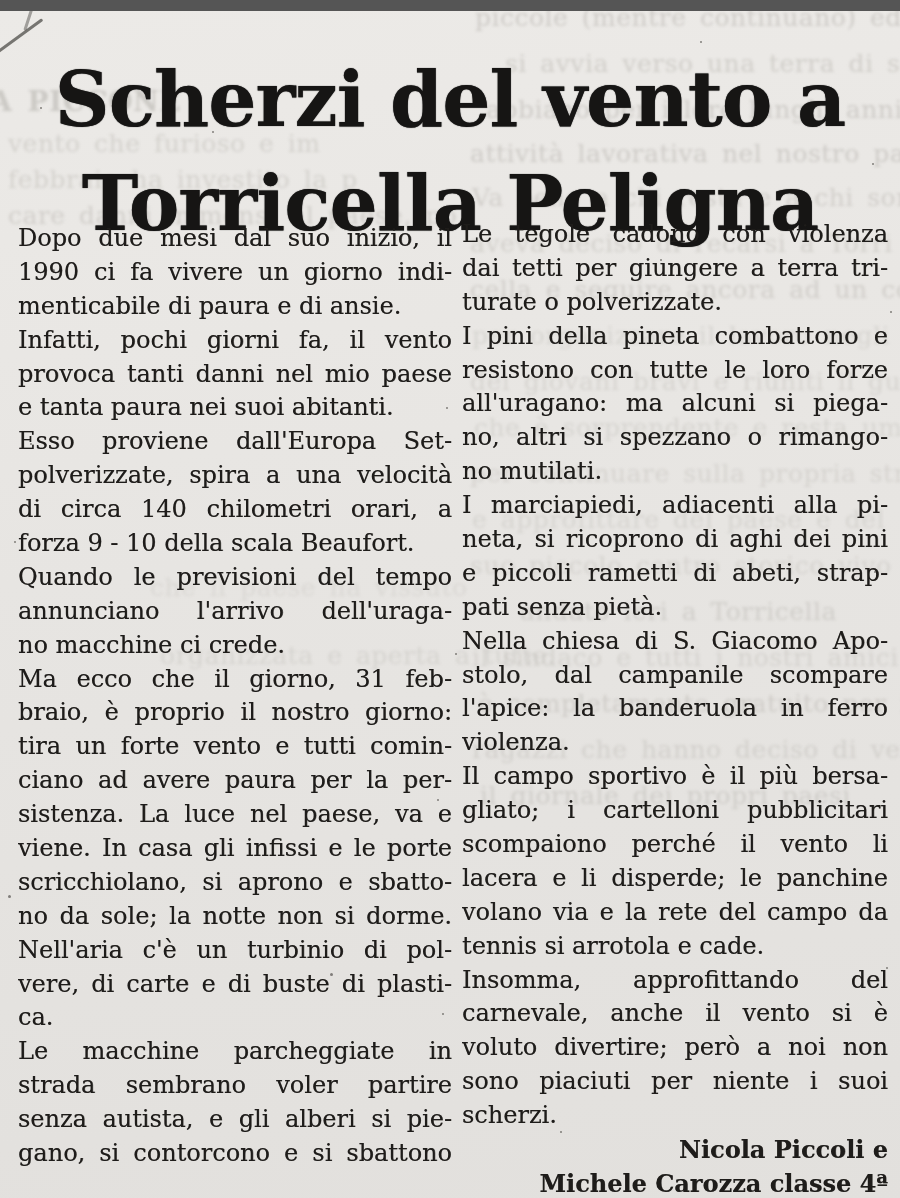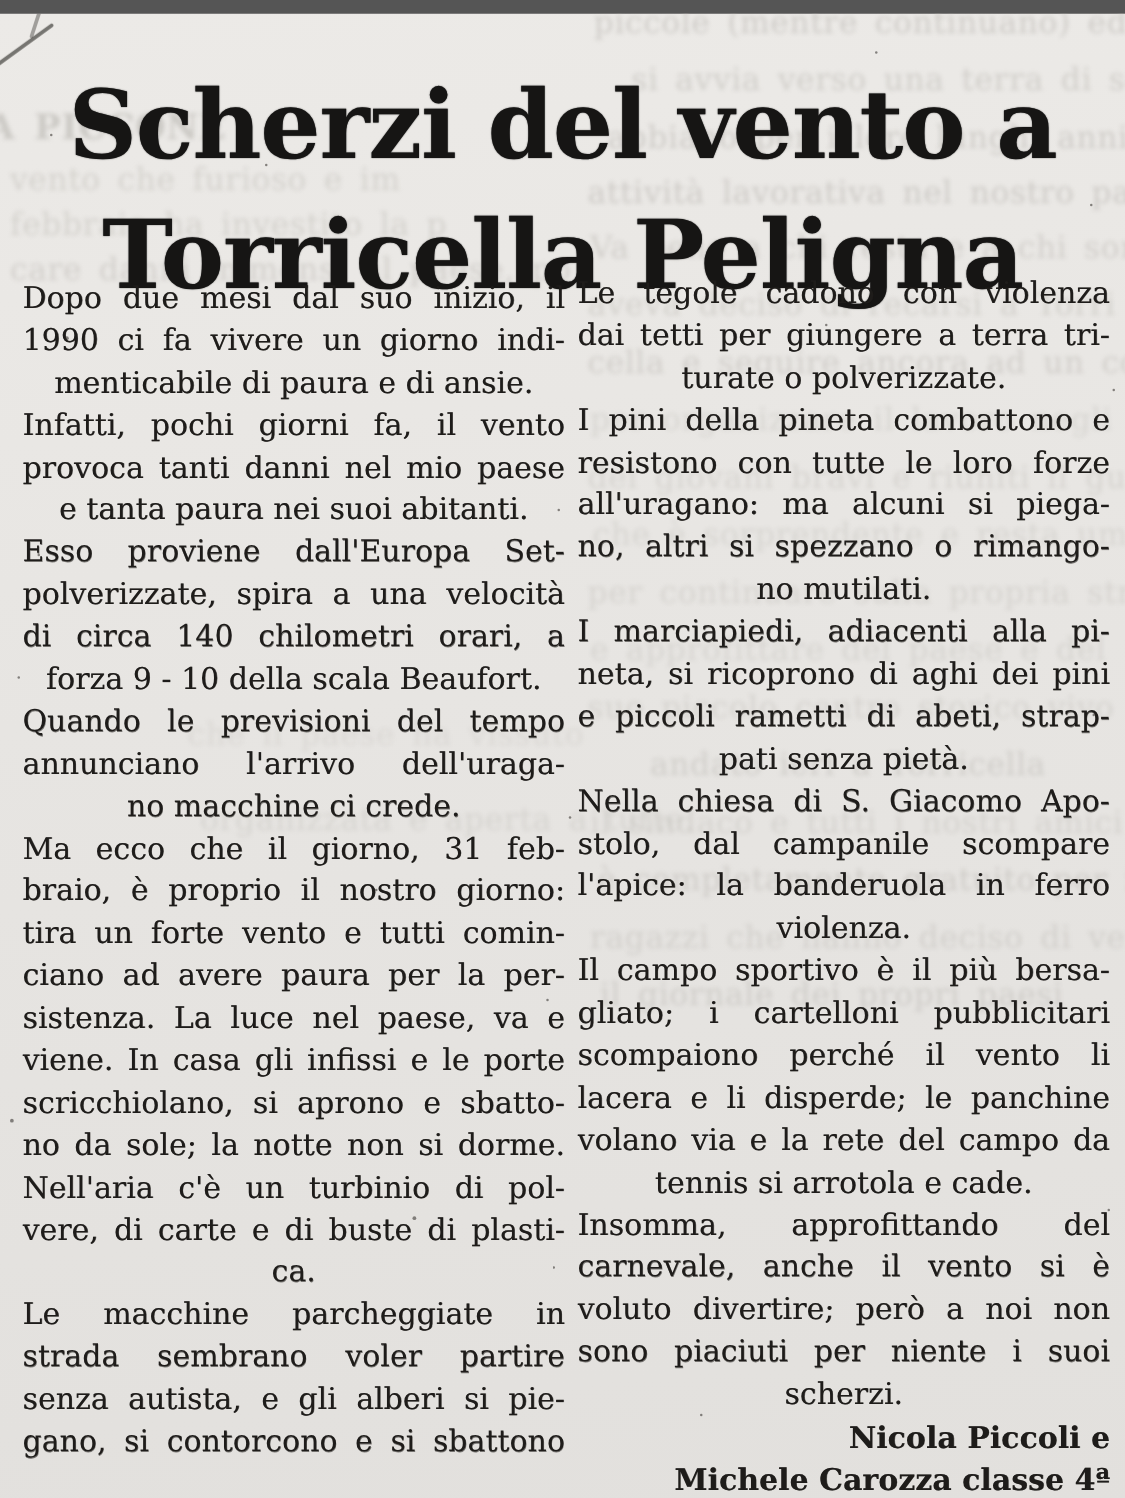--- a/index.html
+++ b/index.html
@@ -46,21 +46,21 @@
     text-shadow:.3px .3px .5px rgba(25,23,20,.55);
   }
   .col-left{left:18px;top:211px;width:434px;}
   .col-right{left:462px;top:207px;width:426px;}
   .line{
     height:33.9px;
     overflow:hidden;
     text-align:justify;
   }
   .line.j::after{content:"";display:inline-block;width:100%;height:0;}
-  .line.e{text-align:center;}
+  .line.e{text-align:left;}
   .line.r{text-align:right;font-weight:700;}
   
   .crease{
     position:absolute;background:#45433f;border-radius:2px;
     pointer-events:none;
   }
   .crease-a{left:-10px;top:24px;width:58px;height:3px;transform:rotate(-36deg);opacity:.7;}
   .crease-b{left:27px;top:-4px;width:3px;height:24px;transform:rotate(18deg);opacity:.45;}
   .speck{
     position:absolute;background:rgba(45,42,38,.55);border-radius:50%;

